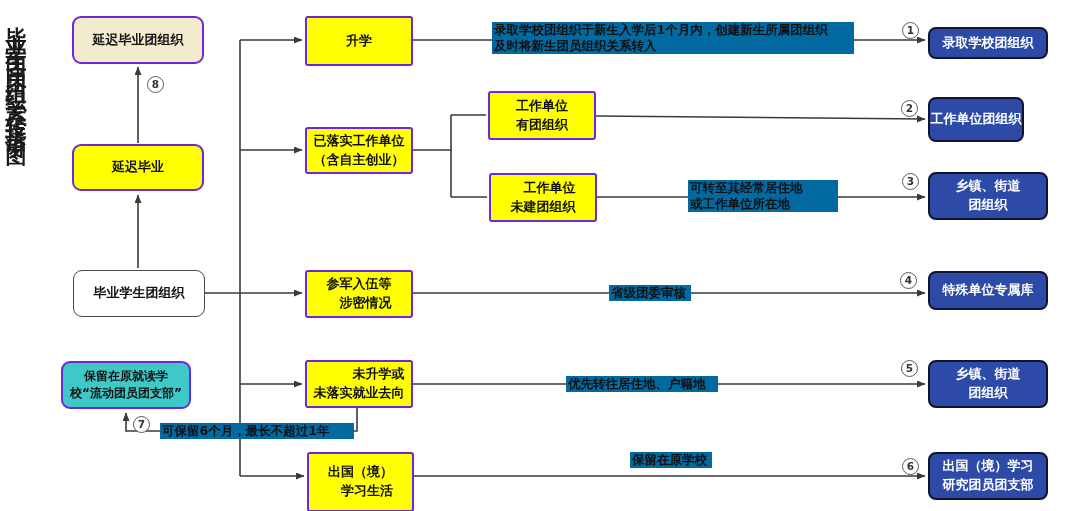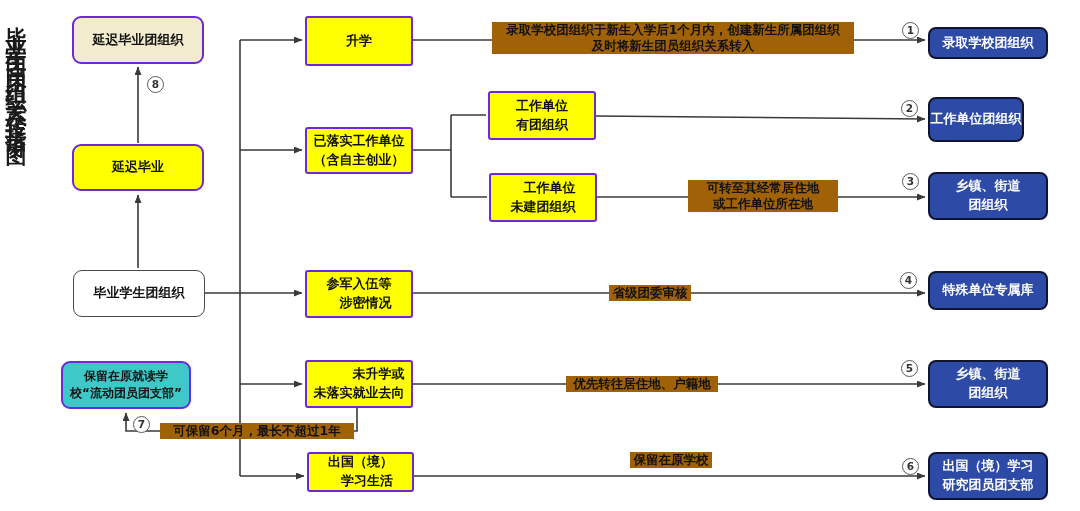--- a/index.html
+++ b/index.html
@@ -26,22 +26,22 @@
   .box.sharp { border-radius:3px; }
   .box.beige { background:var(--beige,#F2EBCD); }
   .box.yellow { background:var(--yellow,#FFFF00);text-align:right; }
   .box.white { background:#ffffff; border-width:1.5px; border-color:#4a4a4a; }
   .box.teal { background:var(--teal,#3FC8C8); font-size:12px; }
   .box.blue {
     background:var(--blue,#2C4AA6); color:#ffffff;
     border-color:#10142e; border-radius:8px;
   }
   .anno {
-    position:absolute; z-index:2; background:#a16207;
-    text-align:center; font-weight:bold; font-size:12.5px; line-height:16px;
+    position:absolute; z-index:2; background:#0369a1;
+    font-weight:bold; font-size:12.5px; line-height:16px;
     white-space:pre-line; color:#111; padding:0 2px;
   }
   .mark {
     position:absolute; z-index:4; width:17px; height:17px;
     border:1.2px solid #5a5a5a; border-radius:50%; background:#fff;
     display:flex; align-items:center; justify-content:center;
     font-size:10.5px; font-weight:bold; color:#333; line-height:1;
   }
 </style>
 </head>
@@ -103,21 +103,21 @@
   <div class="box yellow sharp" style="left:305px; top:127px; width:108px; height:47px;">已落实工作单位
 （含自主创业）</div>
   <div class="box yellow sharp" style="left:488px; top:91px; width:108px; height:49px;">工作单位
 有团组织</div>
   <div class="box yellow sharp" style="left:489px; top:173px; width:108px; height:49px;">工作单位
 未建团组织</div>
   <div class="box yellow sharp" style="left:305px; top:270px; width:108px; height:48px;">参军入伍等
 涉密情况</div>
   <div class="box yellow sharp" style="left:305px; top:360px; width:108px; height:48px;">未升学或
 未落实就业去向</div>
-  <div class="box yellow sharp" style="left:307px; top:452px; width:107px; height:40px;">出国（境）
+  <div class="box yellow sharp" style="left:307px; top:452px; width:107px; height:60px;">出国（境）
 学习生活</div>
 
   <div class="box blue" style="left:928px; top:27px; width:120px; height:32px;">录取学校团组织</div>
   <div class="box blue" style="left:928px; top:97px; width:96px; height:45px;">工作单位团组织</div>
   <div class="box blue" style="left:928px; top:172px; width:120px; height:48px;">乡镇、街道
 团组织</div>
   <div class="box blue" style="left:928px; top:271px; width:120px; height:39px;">特殊单位专属库</div>
   <div class="box blue" style="left:928px; top:360px; width:120px; height:48px;">乡镇、街道
 团组织</div>
   <div class="box blue" style="left:928px; top:452px; width:120px; height:48px;">出国（境）学习

